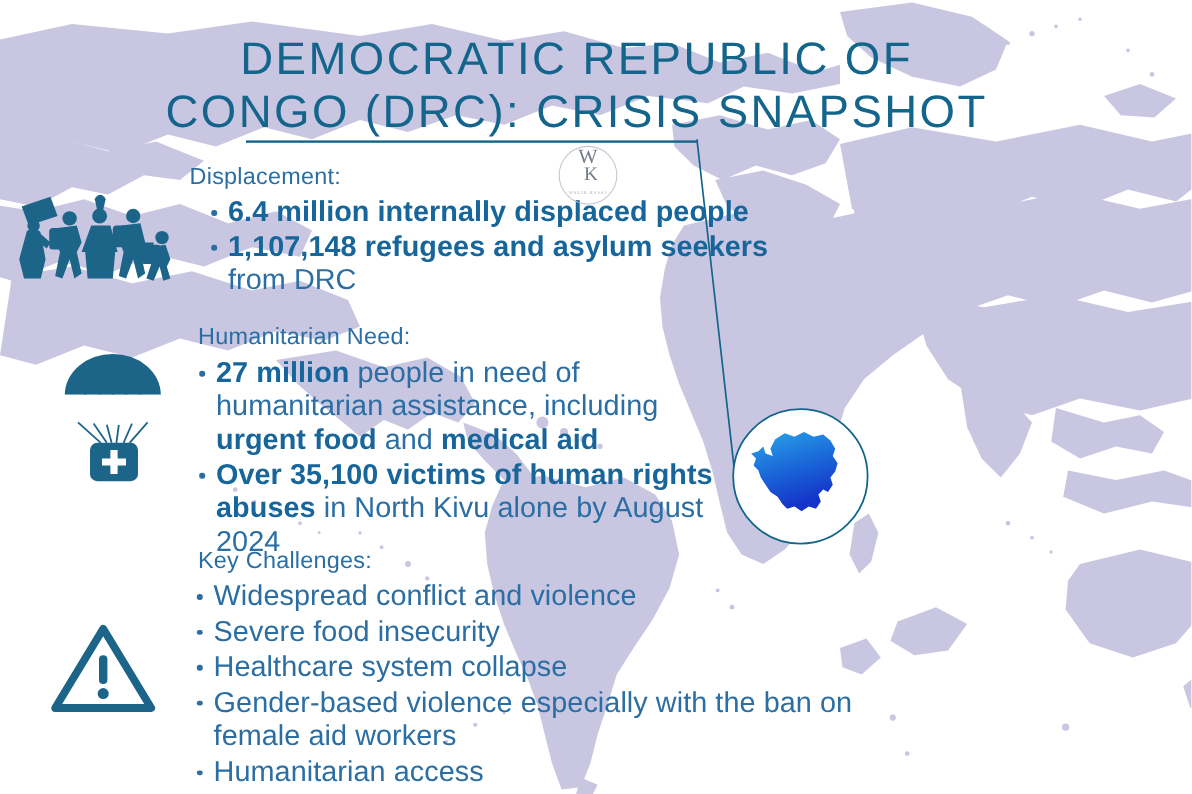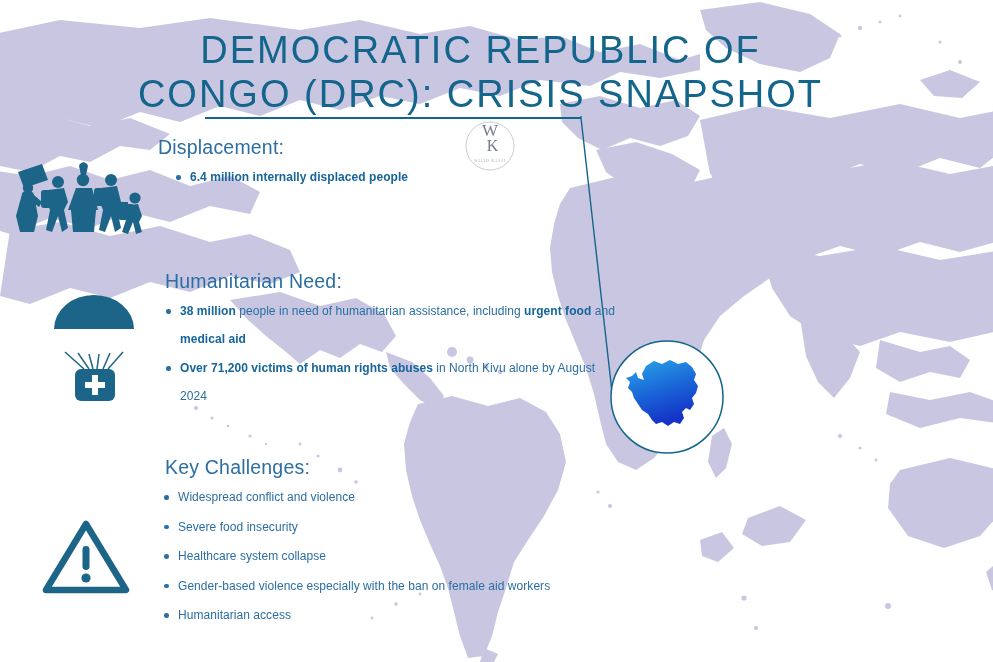--- a/index.html
+++ b/index.html
@@ -104,21 +104,21 @@
     margin: 0 0 4px 0;
     font-weight: 400;
   }
   ul.bullets {
     margin: 0;
     padding: 0 0 0 32px;
     list-style: none;
   }
   ul.bullets li {
     position: relative;
-    font-size: 12px;
+    font-size: 24px;
     line-height: 28px;
     color: #2a6ea3;
     margin: 0 0 1px 0;
     letter-spacing: 0.05px;
   }
   ul.bullets li::before {
     content: "";
     position: absolute;
     left: -14px; top: 12px;
     width: 4.5px; height: 4.5px;
@@ -356,31 +356,34 @@
   </svg>
 
   <div id="content">
 
     <div class="section" id="sec-displacement">
       <div class="sec-head">Displacement:</div>
       <ul class="bullets">
         <li>
           <b>6.4 million internally displaced people</b><span></span>
         </li>
+        <li>
+          <b>1,107,148 refugees and asylum seekers</b><span> from DRC</span>
+        </li>
       </ul>
     </div>
 
     <div class="section" id="sec-need">
       <div class="sec-head">Humanitarian Need:</div>
       <ul class="bullets">
         <li>
-          <b>38 million</b><span> people in need of humanitarian assistance, including </span><b>urgent food</b><span> and </span><b>medical aid</b>
+          <b>27 million</b><span> people in need of humanitarian assistance, including </span><b>urgent food</b><span> and </span><b>medical aid</b>
         </li>
         <li>
-          <b>Over 71,200 victims of human rights abuses</b><span> in North Kivu alone by August 2024</span>
+          <b>Over 35,100 victims of human rights abuses</b><span> in North Kivu alone by August 2024</span>
         </li>
       </ul>
     </div>
 
     <div class="section" id="sec-challenges">
       <div class="sec-head">Key Challenges:</div>
       <ul class="bullets">
         <li><span>Widespread conflict and violence</span></li>
         <li><span>Severe food insecurity</span></li>
         <li><span>Healthcare system collapse</span></li>

